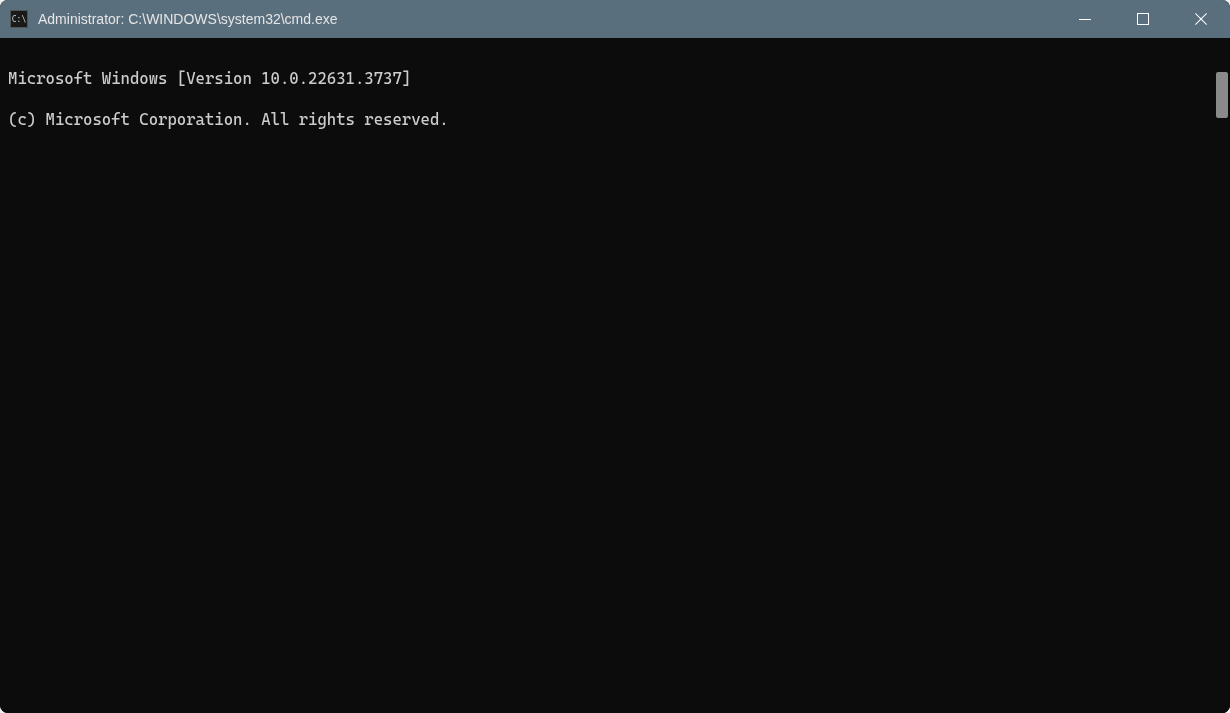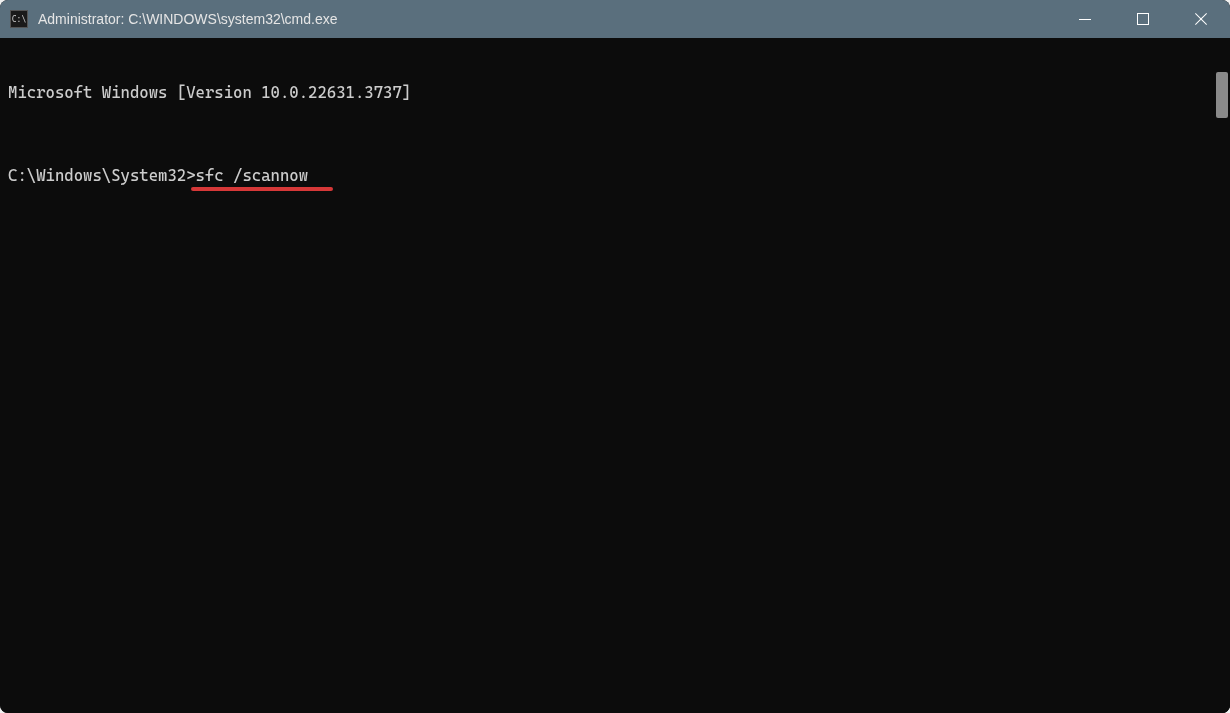--- a/index.html
+++ b/index.html
@@ -64,21 +64,21 @@
       display: flex;
       align-items: center;
       justify-content: center;
       color: #ffffff;
       cursor: pointer;
     }
     
     .terminal {
       flex: 1;
       background: #0c0c0c;
-      padding: 24px 8px;
+      padding: 10px 8px;
       font-family: 'Cascadia Mono', 'Consolas', monospace;
       font-size: 16px;
       color: #cccccc;
       line-height: 1.3;
       white-space: pre;
       position: relative;
       overflow: hidden;
     }
     
     .terminal-line {
@@ -164,21 +164,21 @@
         <div class="maximize-box"></div>
       </div>
       <div class="control-btn close">
         <div class="close-x"></div>
       </div>
     </div>
   </div>
 
   <div class="terminal">
 <div class="terminal-line">Microsoft Windows [Version 10.0.22631.3737]</div>
+<div class="terminal-line">(c) Microsoft Corporation. All rights reserved.</div>
 <div class="terminal-line"> </div>
-<div class="terminal-line"><span>C:\Windows\System32&gt;</span><span>sfc /scannow</span><div class="underline-annotation" style="left:183px; top:21px; width:142px;"></div></div>
   </div>
 
   <div class="scrollbar-track">
     <div class="scrollbar-thumb"></div>
   </div>
 
 </div>
 
 </body></html>

